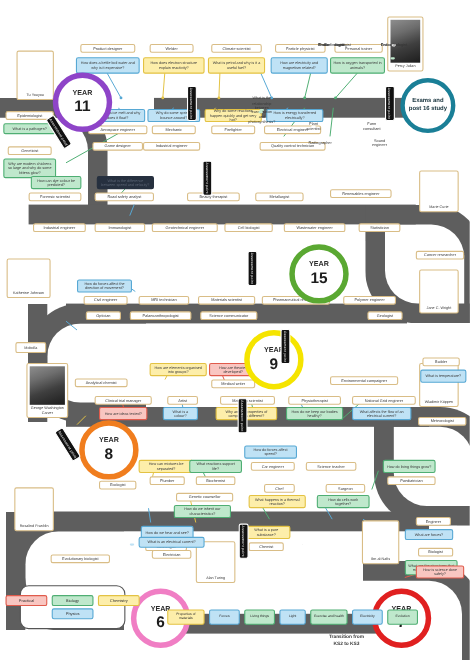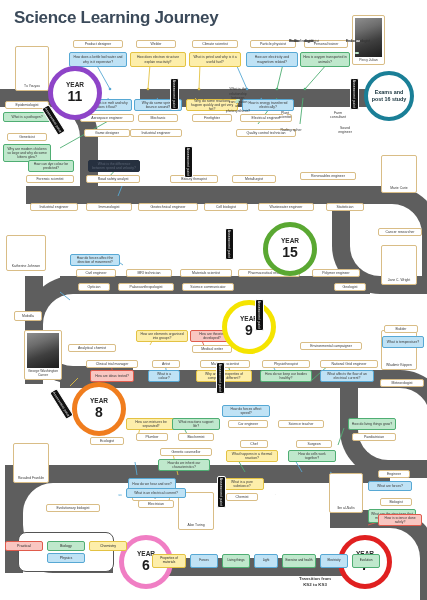--- a/index.html
+++ b/index.html
@@ -117,21 +117,20 @@
   .transition{
     position:absolute;font-size:4.4px;font-weight:bold;color:#3a3a3a;
     text-align:center;line-height:1.35;z-index:6;
   }
 </style>
 </head>
 <body>
 
 <div id="stage">
 
-  <div class="title">Science Learning Journey</div>
 
   <div class="road road-h" style="left:140px;top:89px;width:250px;"></div>
   <div class="bend tr" style="left:-10px;top:89px;"></div>
   <div class="road road-h" style="left:26px;top:186px;width:352px;"></div>
   <div class="bend tr" style="left:332px;top:186px;"></div>
   <div class="bend bl" style="left:332px;top:186px;"></div>
   <div class="road road-h" style="left:60px;top:276px;width:310px;"></div>
   <div class="bend tl" style="left:25px;top:276px;"></div>
   <div class="bend bl" style="left:25px;top:276px;"></div>
   <div class="road road-h" style="left:60px;top:370px;width:330px;"></div>

